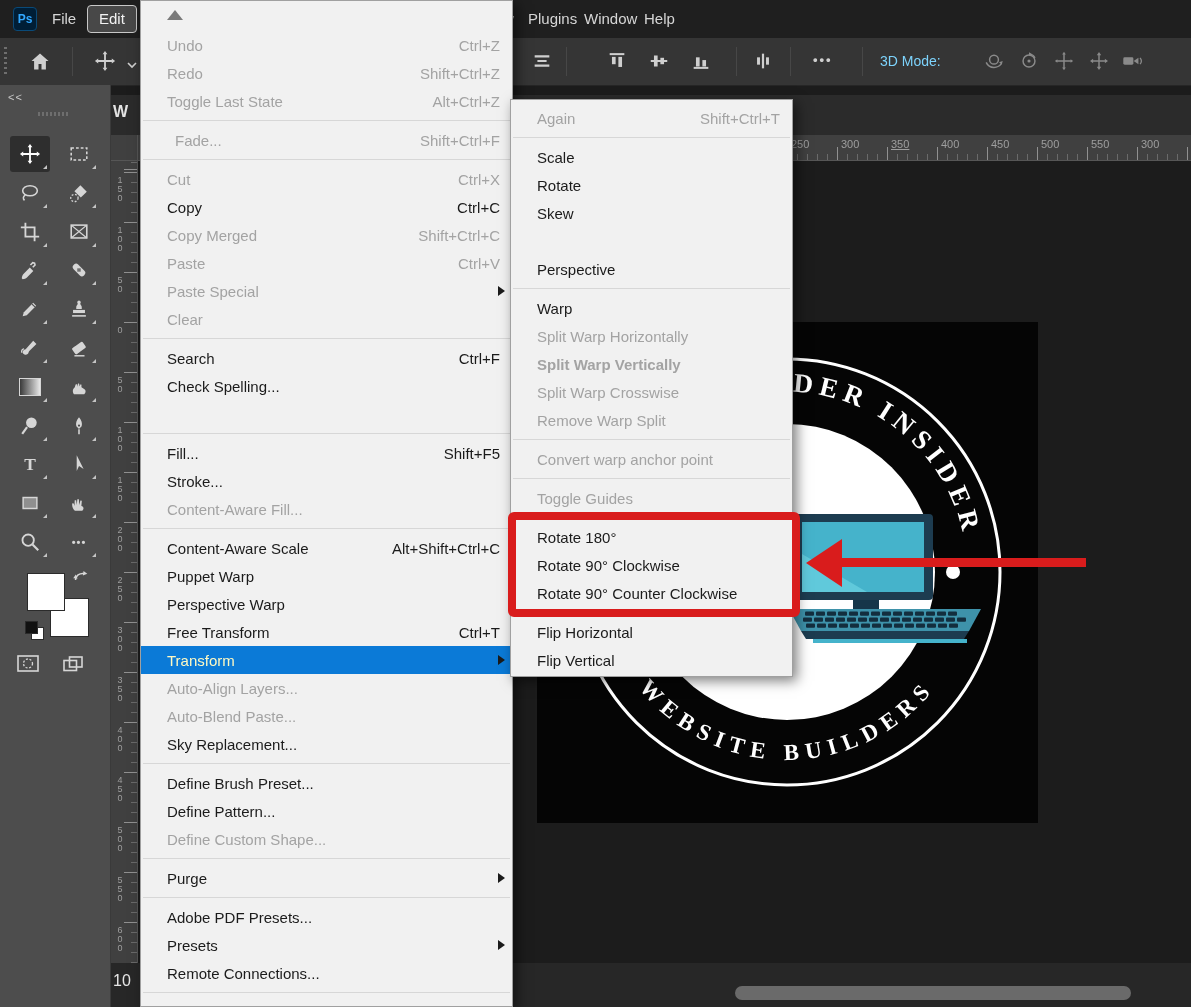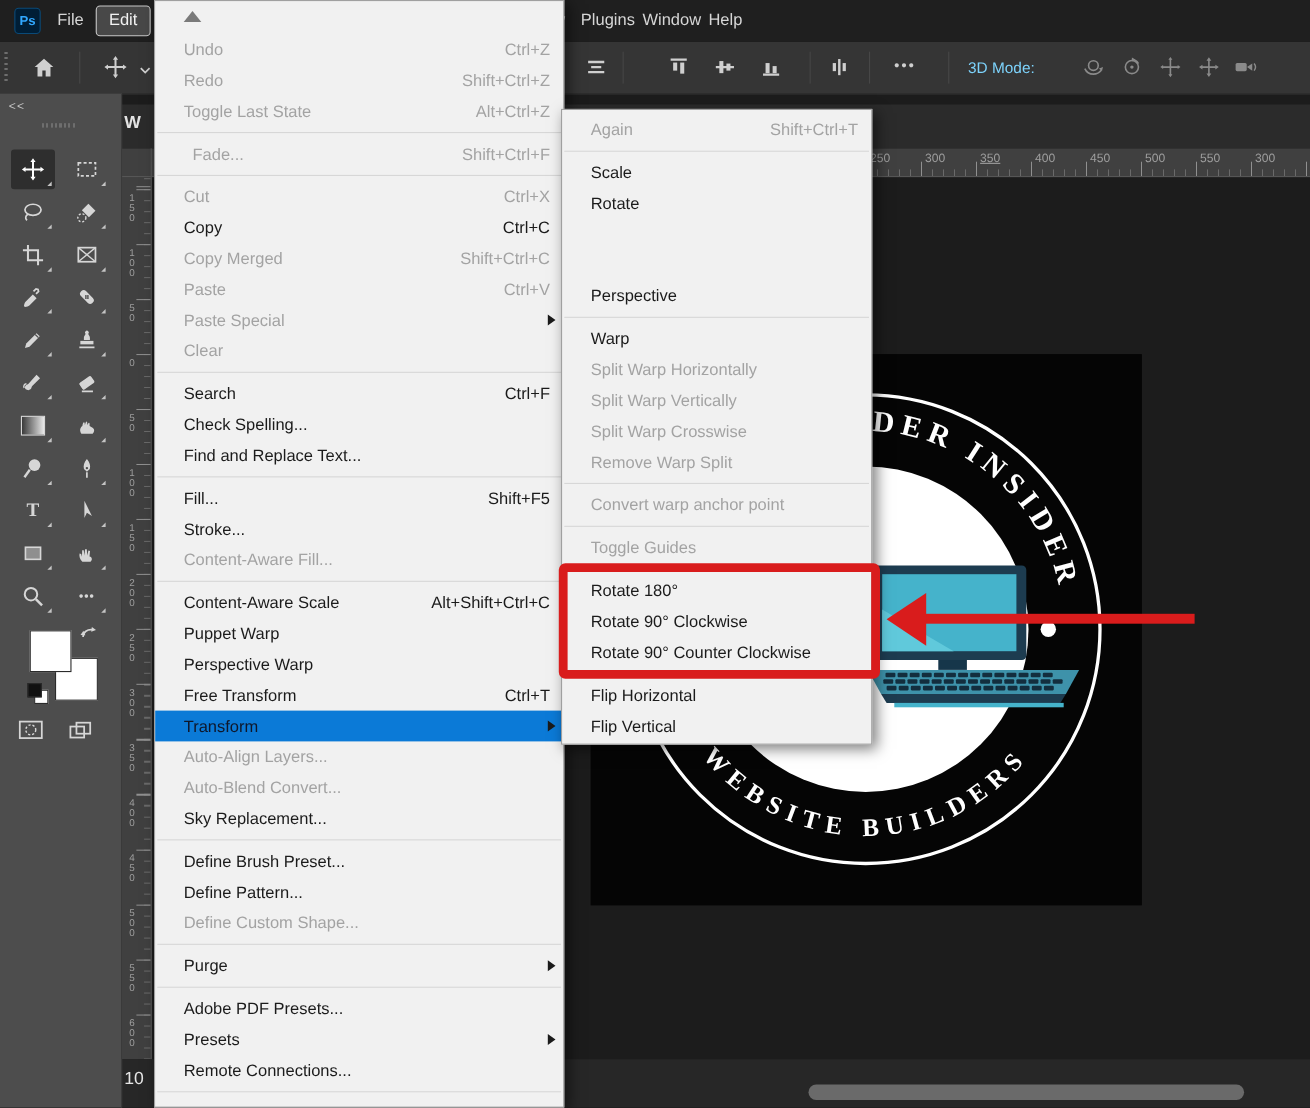--- a/index.html
+++ b/index.html
@@ -66,21 +66,21 @@
   .menu-panel{position:absolute;background:#f1f1f1;border:1px solid #a0a0a0;
     box-shadow:4px 4px 12px rgba(0,0,0,.5);font-size:15px;box-sizing:border-box;}
   #edit-menu{left:140px;top:0;width:373px;height:1007px;z-index:10;overflow:hidden;}
   #transform-submenu{left:510px;top:99px;width:283px;height:578px;z-index:11;overflow:hidden;}
   .menu-row{position:absolute;left:0;width:100%;height:28px;display:flex;align-items:center;
     padding:0 12px 0 26px;box-sizing:border-box;}
   .menu-row .lbl{white-space:nowrap;}
   .menu-row .sc{margin-left:auto;padding-left:18px;white-space:nowrap;}
   .menu-row.enabled{color:#1b1b1b;}
   .menu-row.disabled{color:#a3a3a3;}
-  .menu-row.highlighted{background:#0b7ad7;color:#0f172a;}
+  .menu-row.highlighted{background:#0b7ad7;color:#fef9c3;}
   .menu-sep{position:absolute;left:2px;right:2px;height:1px;background:#d7d7d7;}
   .sub-arrow{position:absolute;right:7px;top:50%;transform:translateY(-50%);
     width:0;height:0;border-left:7px solid #1b1b1b;border-top:5px solid transparent;border-bottom:5px solid transparent;}
   #menu-scroll-up{position:absolute;left:26px;top:9px;width:0;height:0;
     border-left:8px solid transparent;border-right:8px solid transparent;border-bottom:10px solid #7a7a7a;}
 
   
   #red-box{left:508px;top:512px;width:276px;height:89px;border:8px solid #d91c1c;border-radius:6px;z-index:30;}
   #red-arrow-shaft{left:838px;top:558px;width:248px;height:9px;background:#d91c1c;z-index:31;}
   #red-arrow-head{left:806px;top:539px;width:0;height:0;z-index:31;
@@ -485,23 +485,20 @@
         <span class="lbl">Clear</span>
       </div>
       <div class="menu-sep" style="top: 337px;"></div>
       <div class="menu-row enabled" style="top: 343px;">
         <span class="lbl">Search</span>
         <span class="sc">Ctrl+F</span>
       </div>
       <div class="menu-row enabled" style="top: 371px;">
         <span class="lbl">Check Spelling...</span>
       </div>
-      <div class="menu-row enabled" style="top: 399px;">
-        <span class="lbl">Find and Replace Text...</span>
-      </div>
       <div class="menu-sep" style="top: 432px;"></div>
       <div class="menu-row enabled" style="top: 438px;">
         <span class="lbl">Fill...</span>
         <span class="sc">Shift+F5</span>
       </div>
       <div class="menu-row enabled" style="top: 466px;">
         <span class="lbl">Stroke...</span>
       </div>
       <div class="menu-row disabled" style="top: 494px;">
         <span class="lbl">Content-Aware Fill...</span>
@@ -522,21 +519,21 @@
         <span class="sc">Ctrl+T</span>
       </div>
       <div class="menu-row highlighted" style="top: 645px;">
         <span class="lbl">Transform</span>
         <span class="sub-arrow"></span>
       </div>
       <div class="menu-row disabled" style="top: 673px;">
         <span class="lbl">Auto-Align Layers...</span>
       </div>
       <div class="menu-row disabled" style="top: 701px;">
-        <span class="lbl">Auto-Blend Convert...</span>
+        <span class="lbl">Auto-Blend Paste...</span>
       </div>
       <div class="menu-row enabled" style="top: 729px;">
         <span class="lbl">Sky Replacement...</span>
       </div>
       <div class="menu-sep" style="top: 762px;"></div>
       <div class="menu-row enabled" style="top: 768px;">
         <span class="lbl">Define Brush Preset...</span>
       </div>
       <div class="menu-row enabled" style="top: 796px;">
         <span class="lbl">Define Pattern...</span>
@@ -572,31 +569,34 @@
         <span class="lbl">Again</span>
         <span class="sc">Shift+Ctrl+T</span>
       </div>
       <div class="menu-sep" style="top: 37px;"></div>
       <div class="menu-row enabled" style="top: 43px;">
         <span class="lbl">Scale</span>
       </div>
       <div class="menu-row enabled" style="top: 71px;">
         <span class="lbl">Rotate</span>
       </div>
+      <div class="menu-row enabled" style="top: 99px;">
+        <span class="lbl">Skew</span>
+      </div>
       <div class="menu-row enabled" style="top: 155px;">
         <span class="lbl">Perspective</span>
       </div>
       <div class="menu-sep" style="top: 188px;"></div>
       <div class="menu-row enabled" style="top: 194px;">
         <span class="lbl">Warp</span>
       </div>
       <div class="menu-row disabled" style="top: 222px;">
         <span class="lbl">Split Warp Horizontally</span>
       </div>
-      <div class="menu-row disabled" style="top: 250px;">
+      <div class="menu-row disabled" style="top: 250px; font-weight: bold;">
         <span class="lbl">Split Warp Vertically</span>
       </div>
       <div class="menu-row disabled" style="top: 278px;">
         <span class="lbl">Split Warp Crosswise</span>
       </div>
       <div class="menu-row disabled" style="top: 306px;">
         <span class="lbl">Remove Warp Split</span>
       </div>
       <div class="menu-sep" style="top: 339px;"></div>
       <div class="menu-row disabled" style="top: 345px;">

